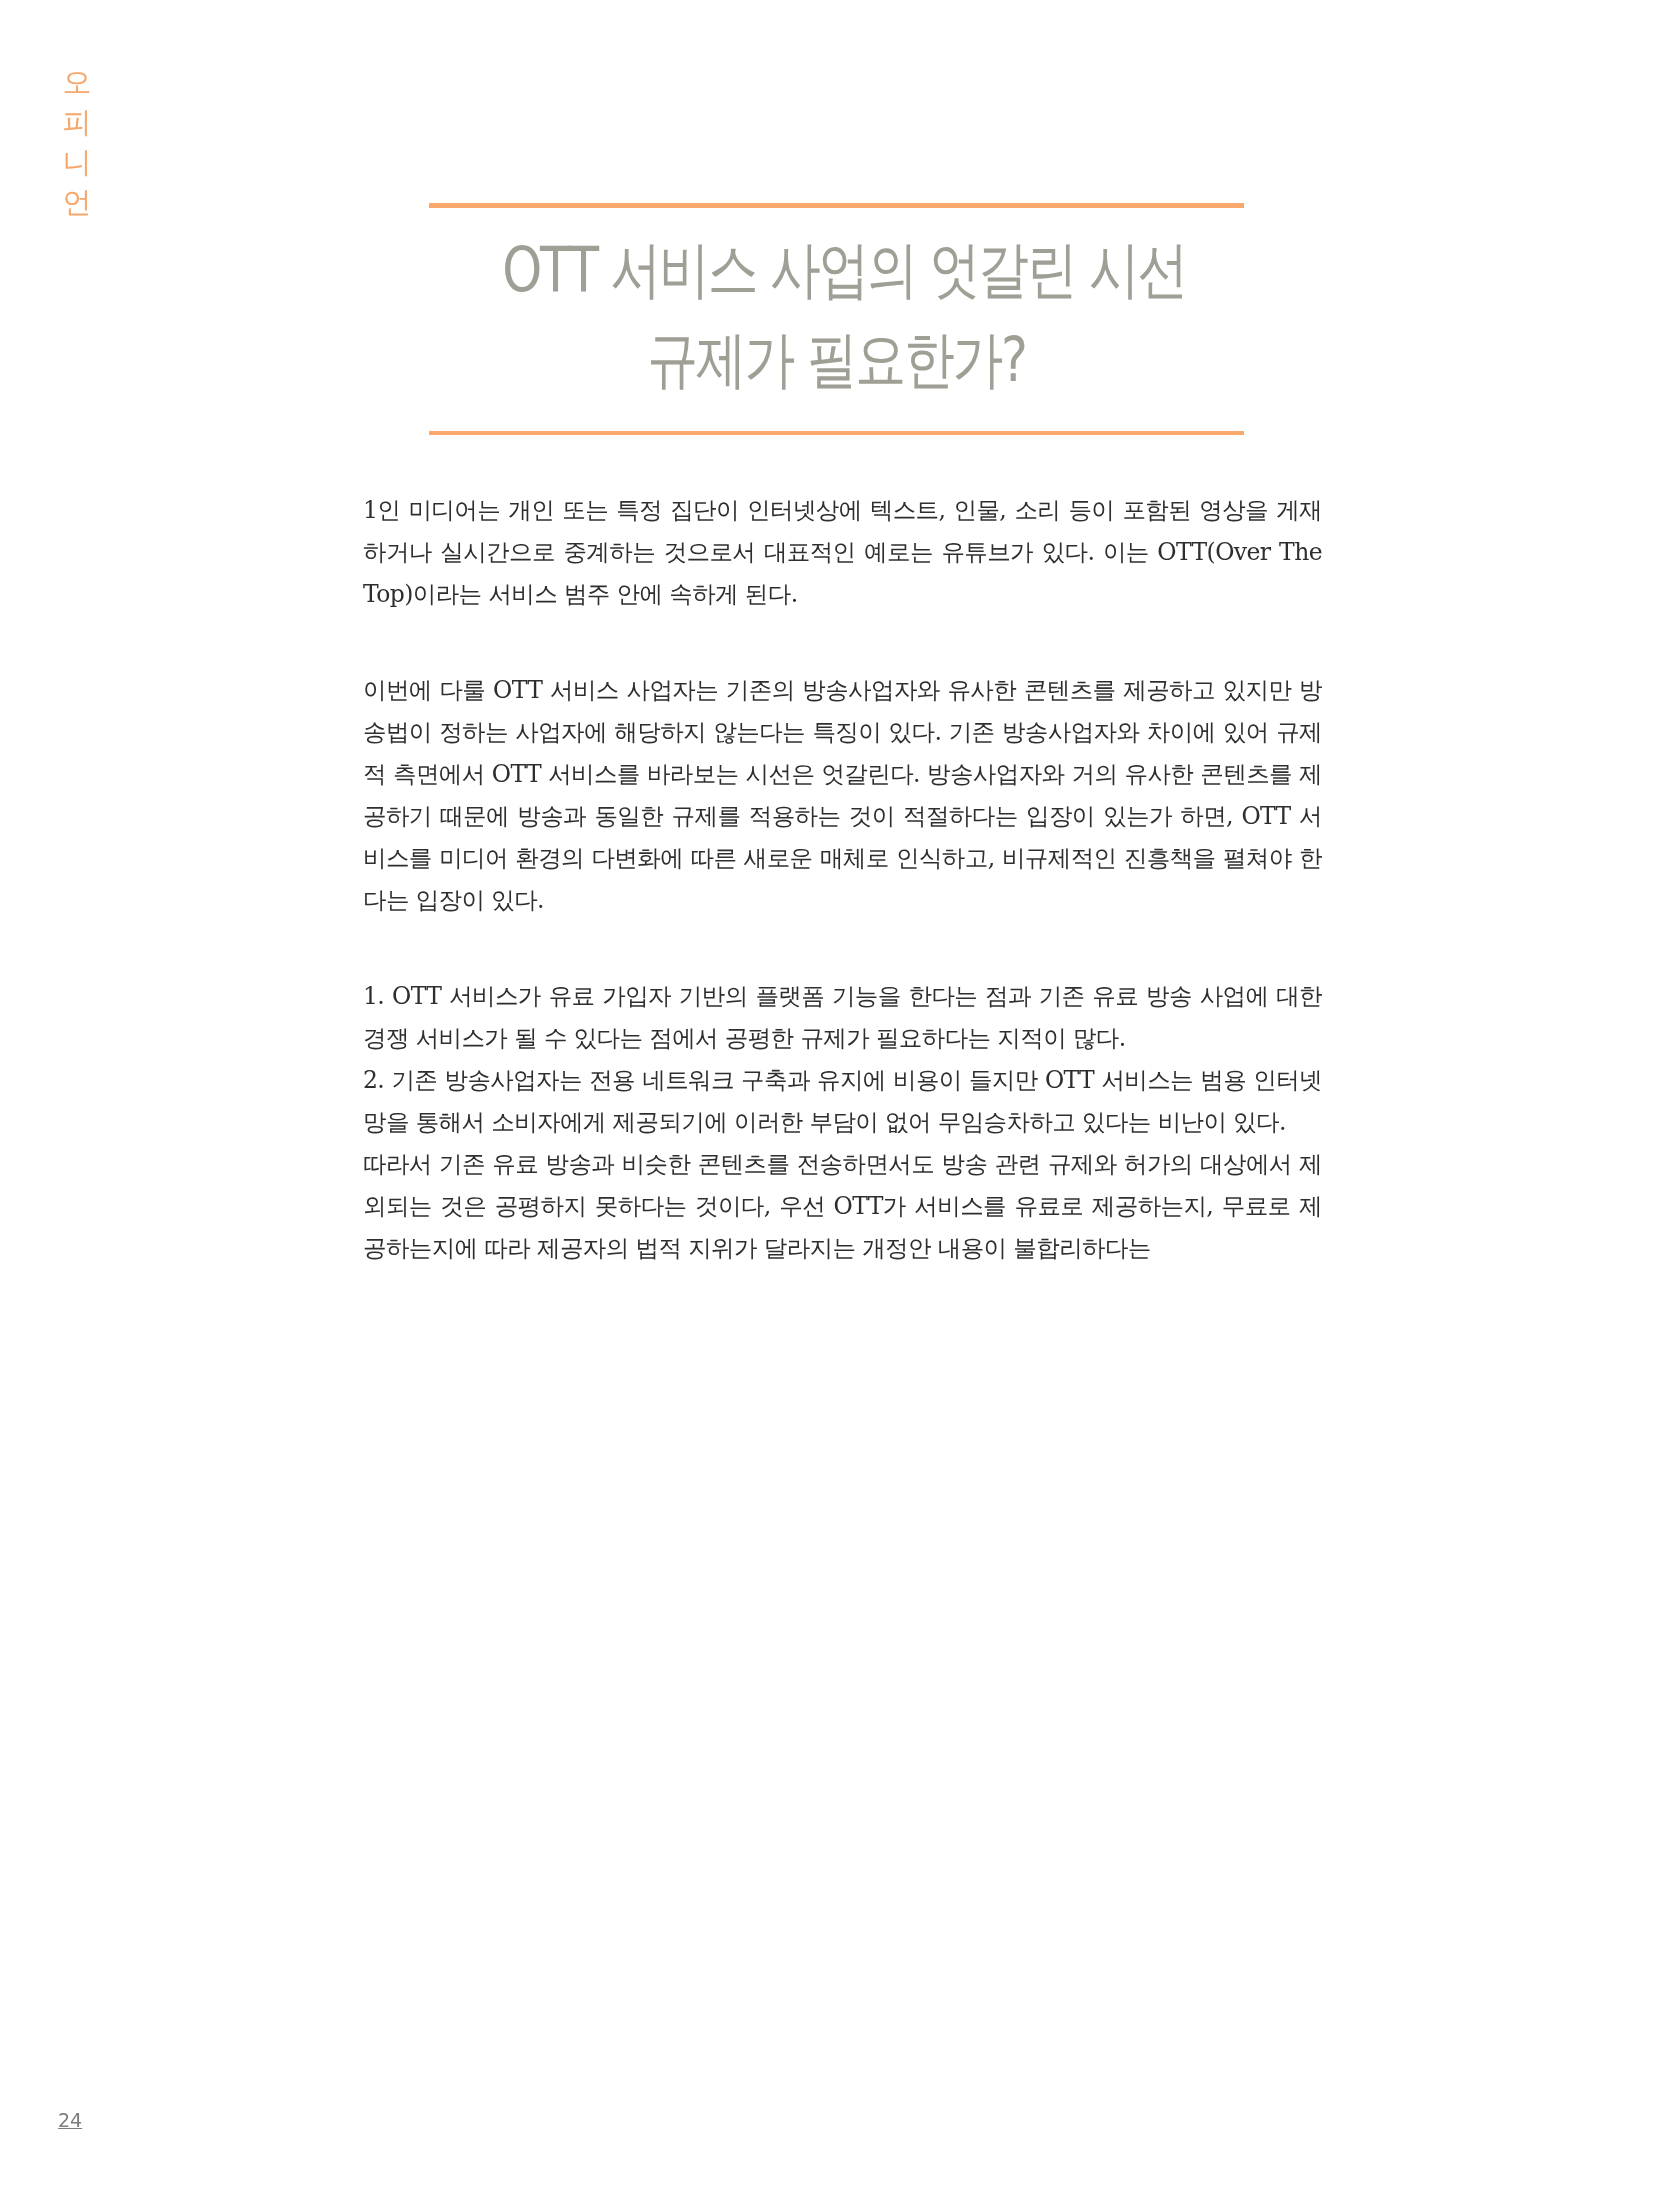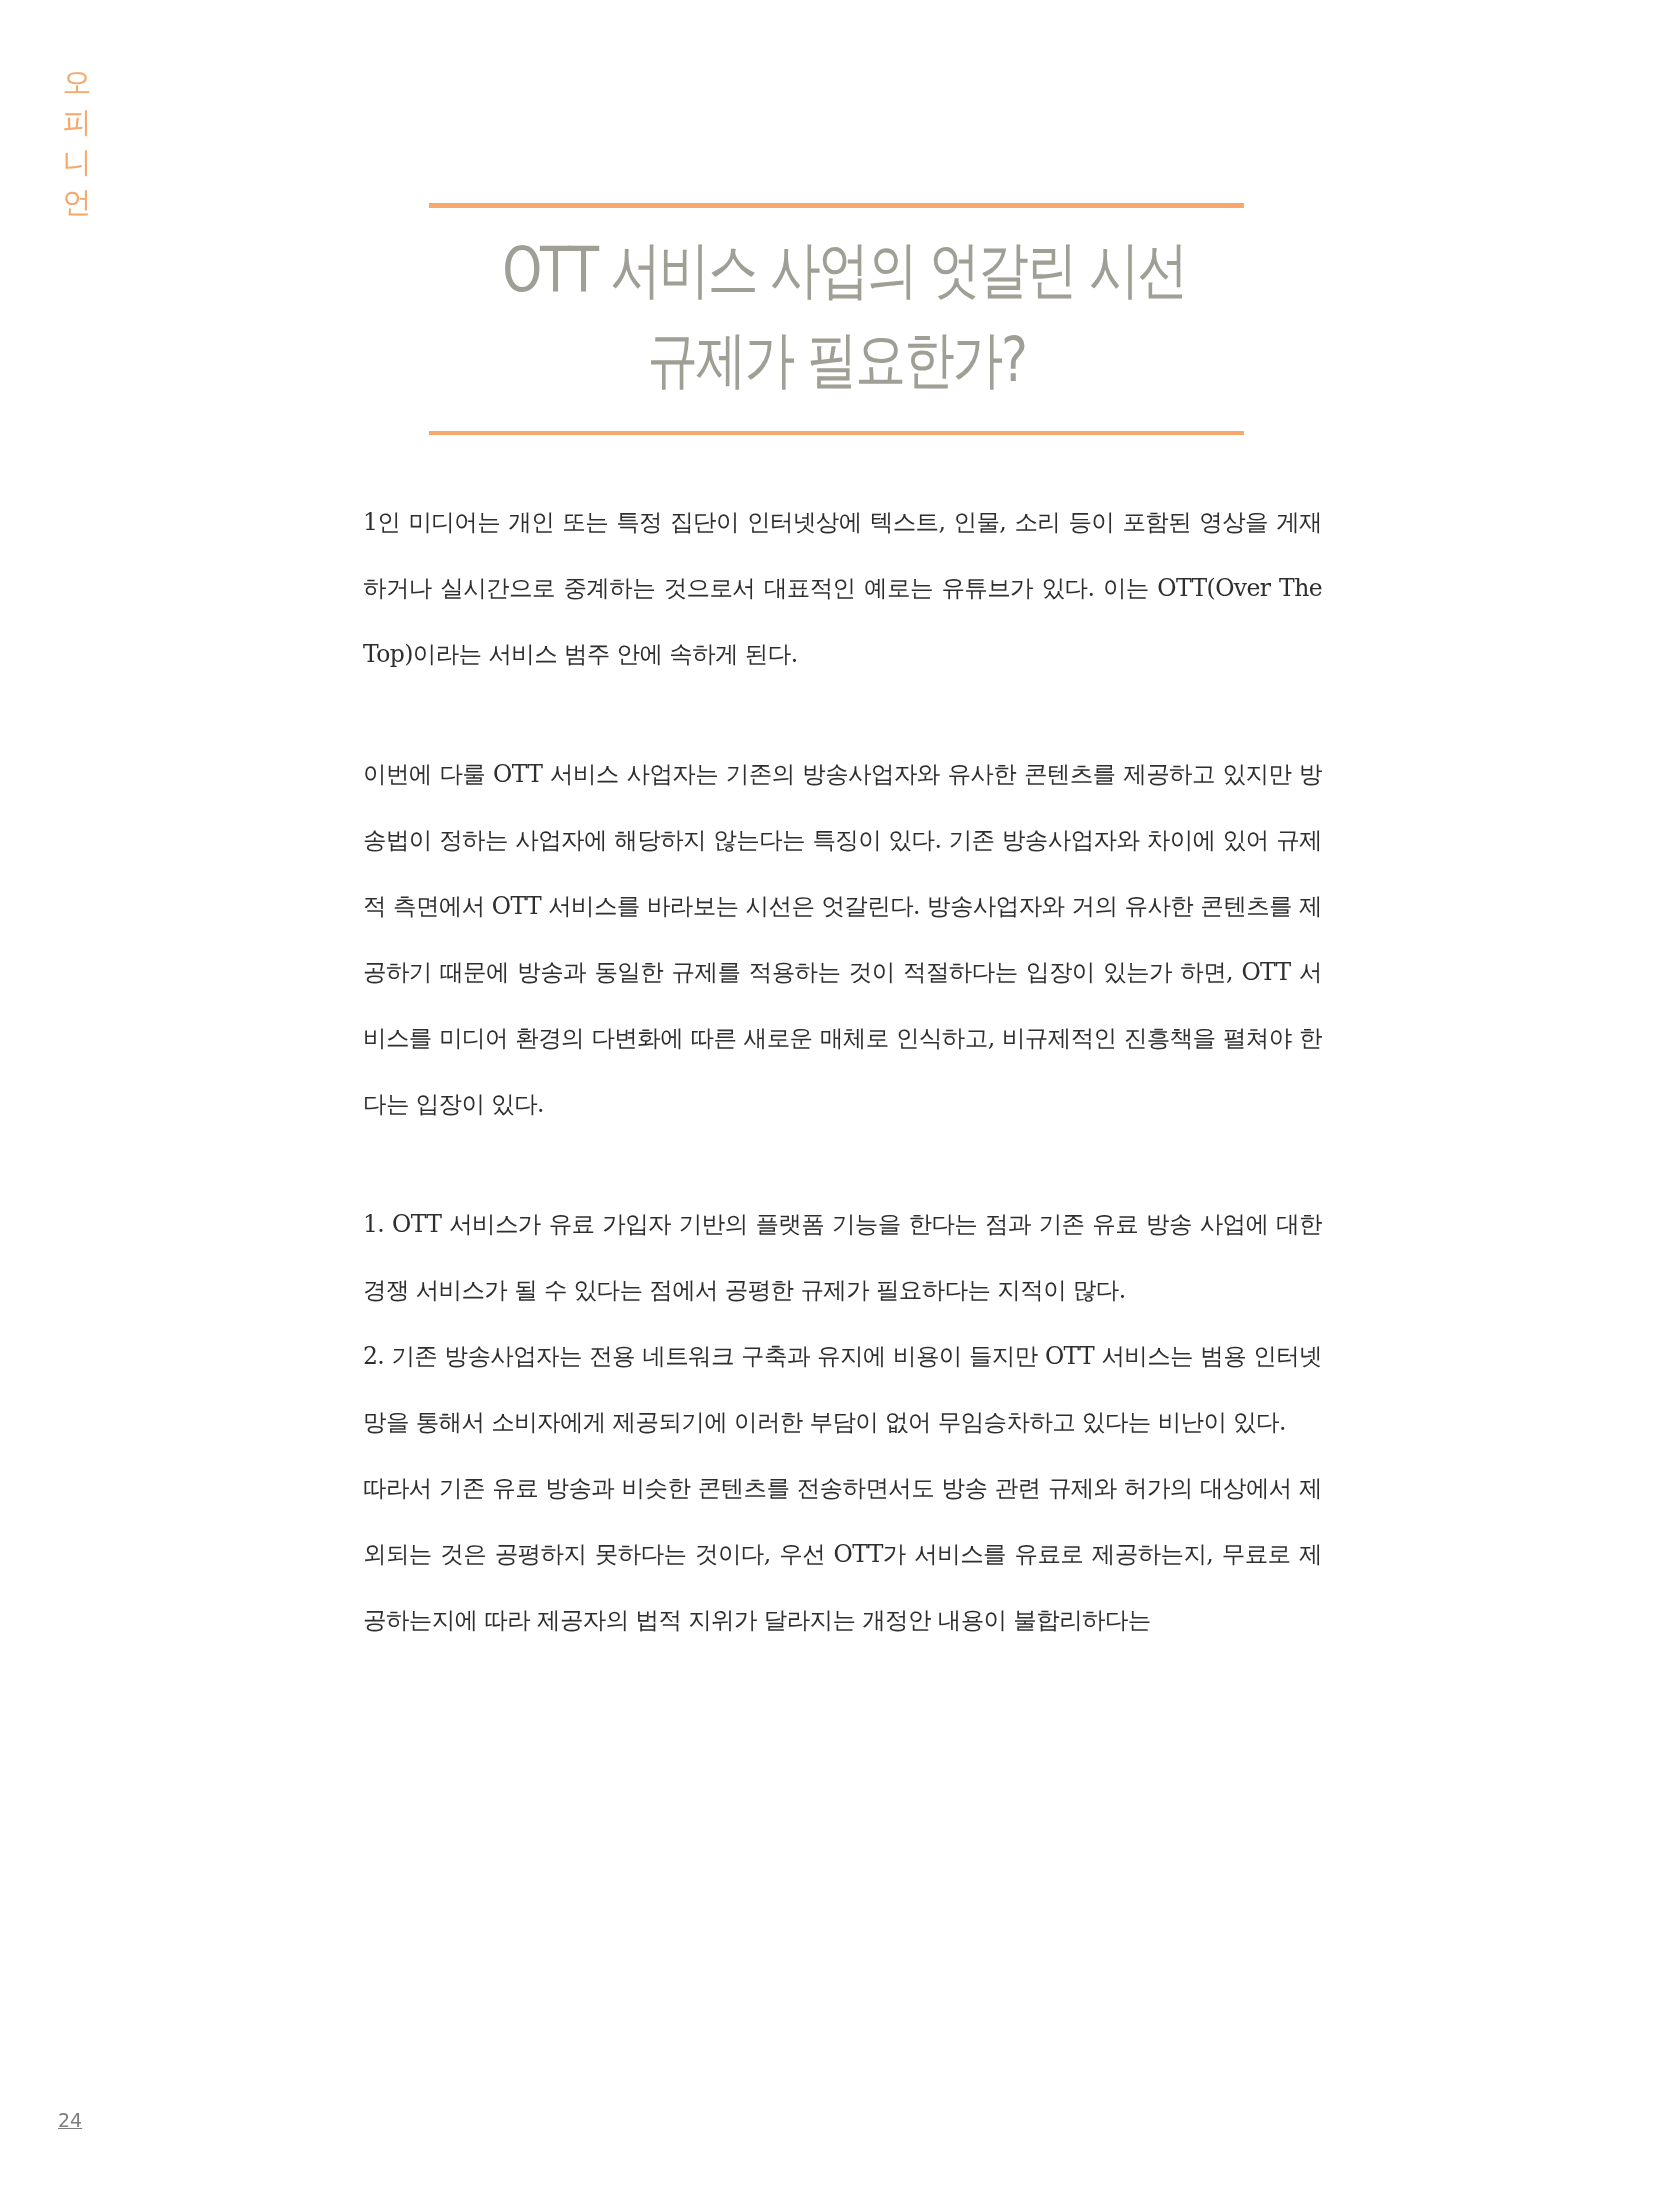--- a/index.html
+++ b/index.html
@@ -55,21 +55,21 @@
       font-weight: 400;
       white-space: nowrap;
     }
     .title .line { display: block; }
     .body {
       position: absolute;
       left: 363px;
       top: 489px;
       width: 959px;
       font-size: 23.5px;
-      line-height: 66px;
+      line-height: 42px;
       text-align: justify;
       text-align-last: left;
       color: #2e2e2e;
       letter-spacing: -0.6px;
     }
     .body p { display: block; }
     .body .gap { height: 54px; }
     .page-number {
       position: absolute;
       left: 58px;

